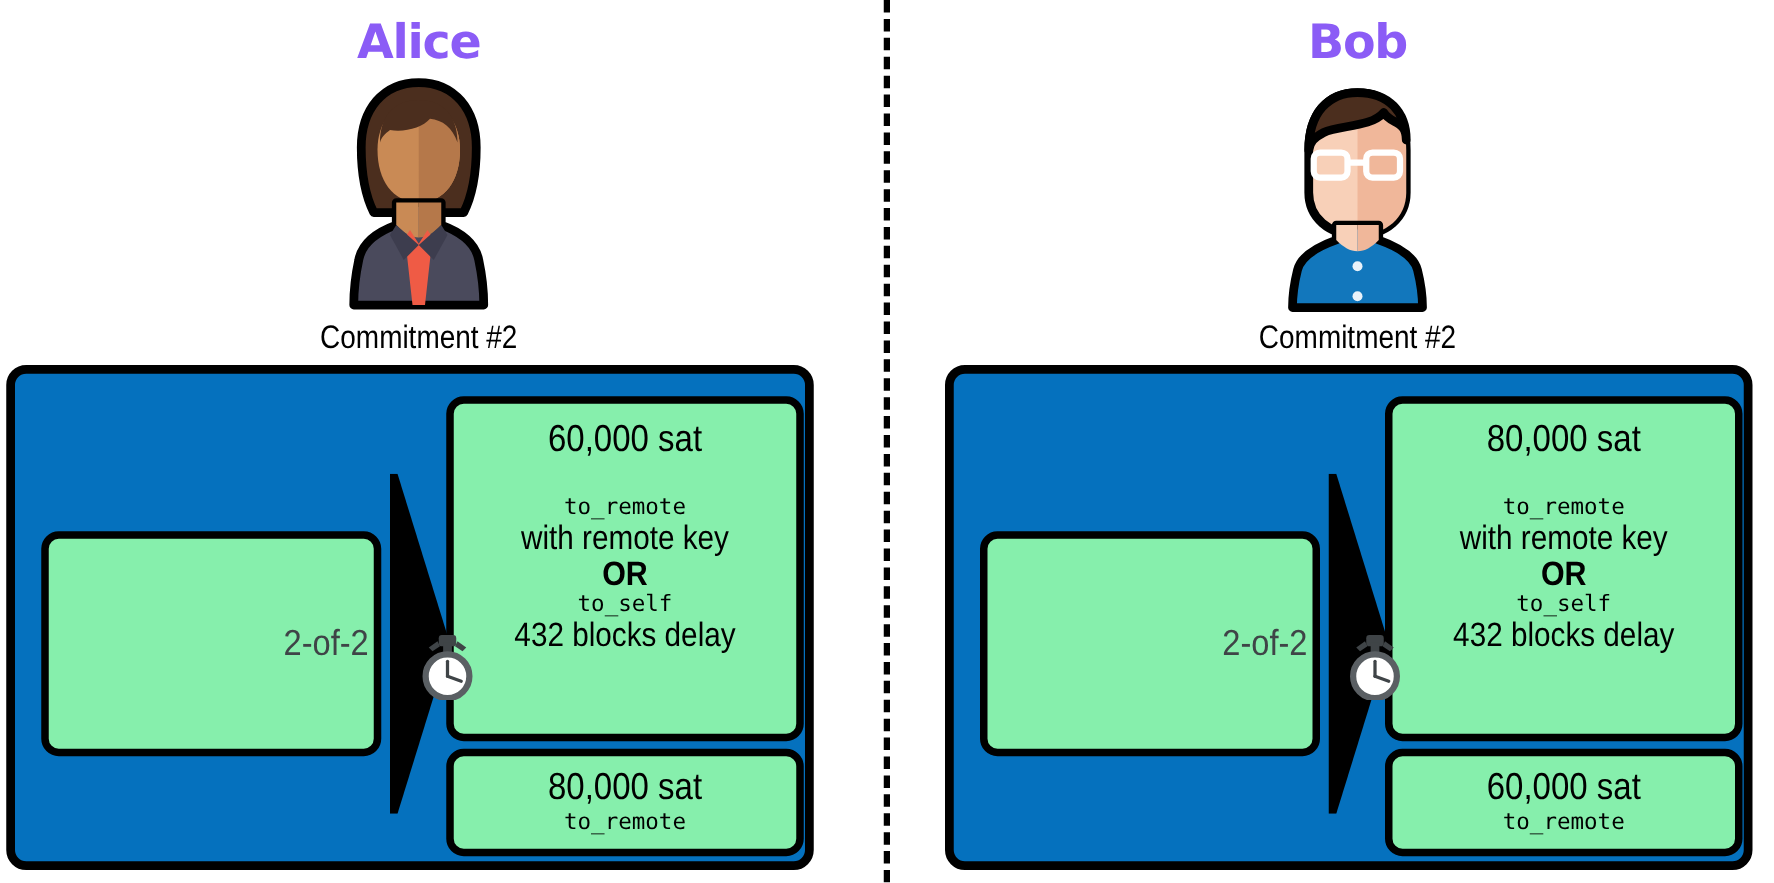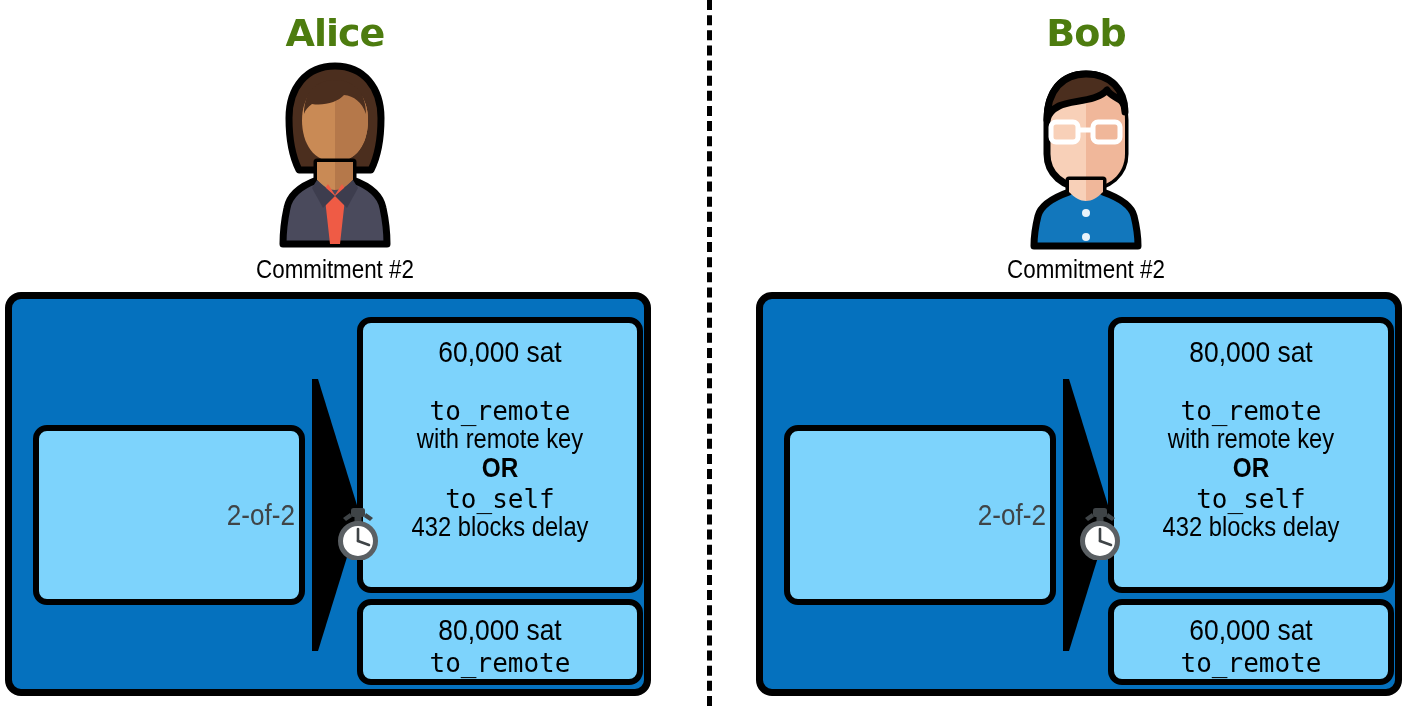--- a/index.html
+++ b/index.html
@@ -42,21 +42,21 @@
 
   .party-name {
     position: absolute;
     top: 14px;
     width: 660px;
     text-align: center;
     font-family: "DejaVu Sans", sans-serif;
     font-size: 38px;
     font-weight: bold;
     letter-spacing: -1px;
-    color: #4d7c0f;
+    color: #8b5cf6;
     line-height: 1;
   }
   .panel-left .party-name  { left: 5px; }
   .panel-right .party-name { left: 47px; }
 
   .avatar {
     position: absolute;
     top: 62px;
     width: 118px;
     height: 188px;
@@ -89,21 +89,21 @@
     border: 7px solid #000000;
     border-radius: 16px;
     box-sizing: border-box;
   }
   .panel-left .commit-box  { left: 5px; }
   .panel-right .commit-box { left: 47px; }
 
   
   .inner-box {
     position: absolute;
-    background: #7dd3fc;
+    background: #86efac;
     border: 6px solid #000000;
     border-radius: 14px;
     box-sizing: border-box;
   }
   .box-multisig {
     left: 21px;
     top: 126px;
     width: 272px;
     height: 180px;
     display: flex;
@@ -137,21 +137,21 @@
     text-align: center;
     font-family: "Liberation Sans", sans-serif;
     font-size: 30px;
     color: #000000;
     line-height: 1.24;
     transform: scaleX(0.88);
   }
   .mono {
     text-align: center;
     font-family: "DejaVu Sans Mono", monospace;
-    font-size: 26px;
+    font-size: 18px;
     color: #000000;
     line-height: 1.16;
     letter-spacing: 0px;
   }
   .plain {
     text-align: center;
     font-family: "Liberation Sans", sans-serif;
     font-size: 27px;
     color: #000000;
     line-height: 1.0;

